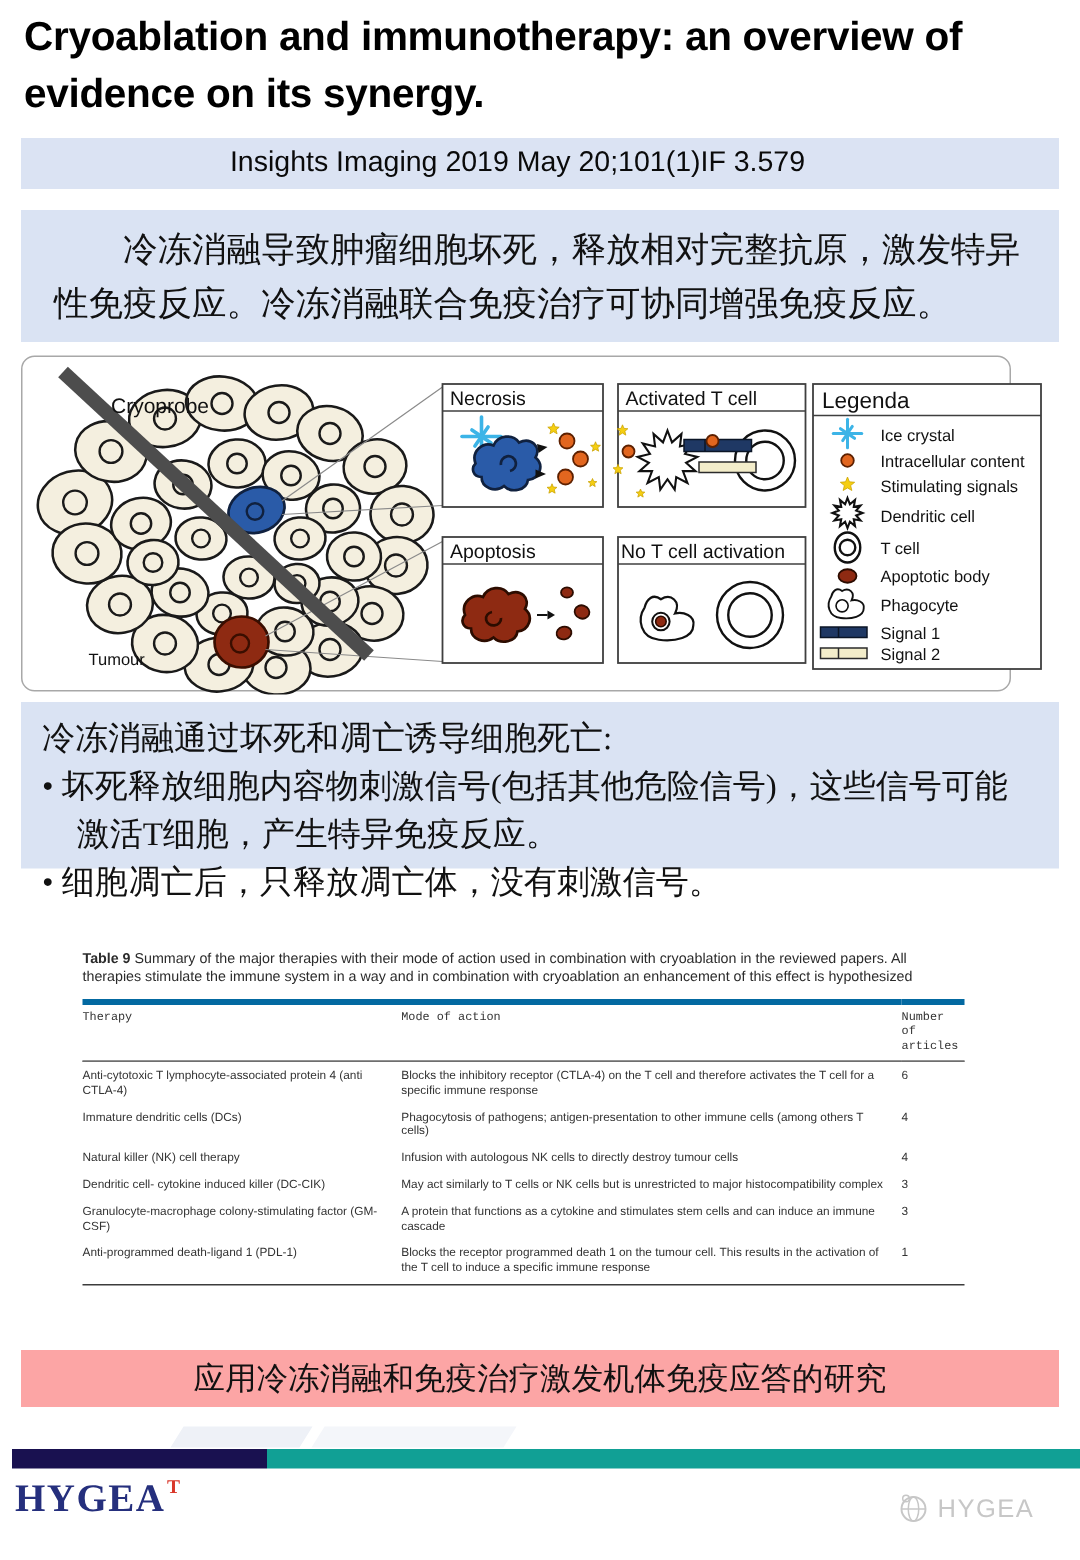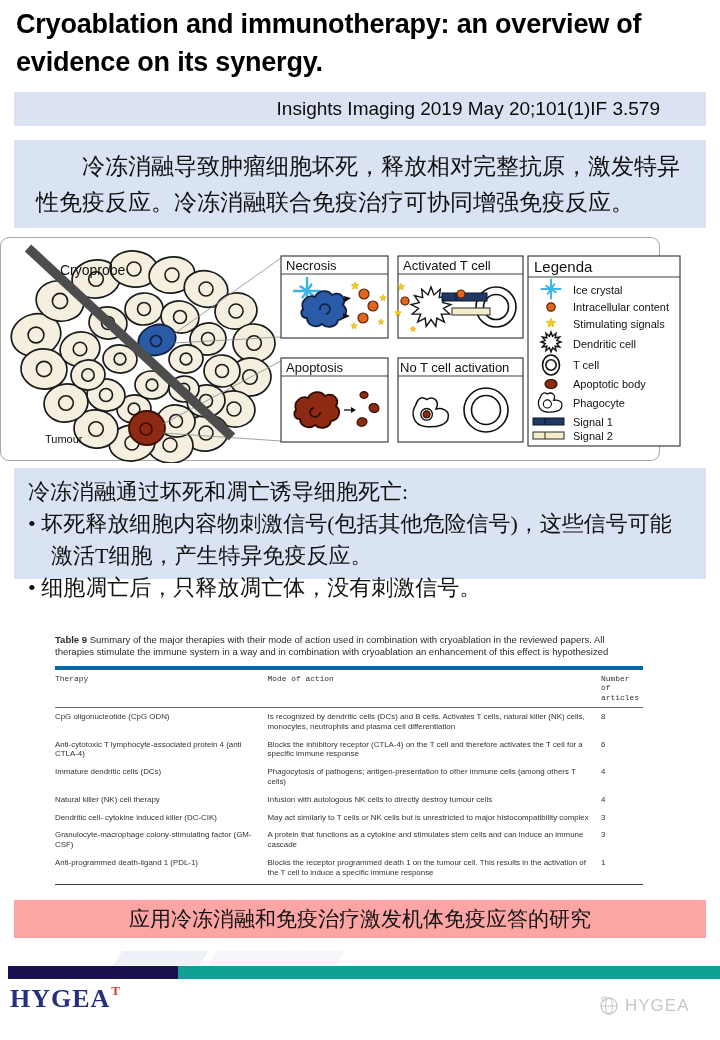--- a/index.html
+++ b/index.html
@@ -1,27 +1,27 @@
 <!DOCTYPE html>
 <html><head>
 <meta charset="utf-8">
 <style>
   html,body{margin:0;padding:0;background:#fff;}
   .page{position:relative;width:720px;height:1040px;background:#fff;overflow:hidden;
         font-family:"Liberation Sans",sans-serif;}
   .title{position:absolute;left:16px;top:6px;width:692px;font-size:27px;font-weight:700;
          color:#000;line-height:1.4;letter-spacing:-0.2px;}
   .journal-bar{position:absolute;left:14px;top:92px;width:692px;height:34px;background:#dbe3f3;
-         display:flex;align-items:center;justify-content:flex-end;
+         display:flex;align-items:center;justify-content:center;
          padding:0 46px 0 16px;box-sizing:border-box;font-size:19px;color:#0a0a0a;}
   .cjk{font-family:"Liberation Serif",serif;}
   .box1{position:absolute;left:14px;top:140px;width:692px;height:88px;background:#dae3f3;
         box-sizing:border-box;padding:9px 22px;font-size:23px;line-height:1.55;color:#111;}
   .box1 p{margin:0;text-indent:2em;}
-  .figure-box{position:absolute;left:0;top:237px;width:660px;height:224px;background:#fff;
+  .figure-box{position:absolute;left:14px;top:237px;width:660px;height:224px;background:#fff;
         border:1.5px solid #a8a8a8;border-radius:9px;box-sizing:border-box;}
   #fig{position:absolute;left:-1px;top:-1px;}
   #fig text{font-family:"Liberation Sans",sans-serif;fill:#111;}
   .cell{fill:#f4efdf;stroke:#1a1a1a;stroke-width:1.7;}
   .nuc{fill:#f4efdf;stroke:#1a1a1a;stroke-width:1.6;}
   .ice{stroke:#3cb4e7;stroke-linecap:round;}
   .panel{fill:#ffffff;stroke:#3f3f3f;stroke-width:1.2;}
   .ptitle{font-size:13px;}
   .prule{stroke:#3f3f3f;stroke-width:1;}
   .callout{stroke:#8a8a8a;stroke-width:0.8;fill:none;}
@@ -298,25 +298,20 @@
     <table class="ther">
       <thead>
         <tr>
           <th class="c1">Therapy</th>
           <th class="c2">Mode of action</th>
           <th class="c3">Number of articles</th>
         </tr>
       </thead>
       <tbody>
         <tr>
-          <td>CpG oligonucleotide (CpG ODN)</td>
-          <td>Is recognized by dendritic cells (DCs) and B cells. Activates T cells, natural killer (NK) cells, monocytes, neutrophils and plasma cell differentiation</td>
-          <td>8</td>
-        </tr>
-        <tr>
           <td>Anti-cytotoxic T lymphocyte-associated protein 4 (anti CTLA-4)</td>
           <td>Blocks the inhibitory receptor (CTLA-4) on the T cell and therefore activates the T cell for a specific immune response</td>
           <td>6</td>
         </tr>
         <tr>
           <td>Immature dendritic cells (DCs)</td>
           <td>Phagocytosis of pathogens; antigen-presentation to other immune cells (among others T cells)</td>
           <td>4</td>
         </tr>
         <tr>

